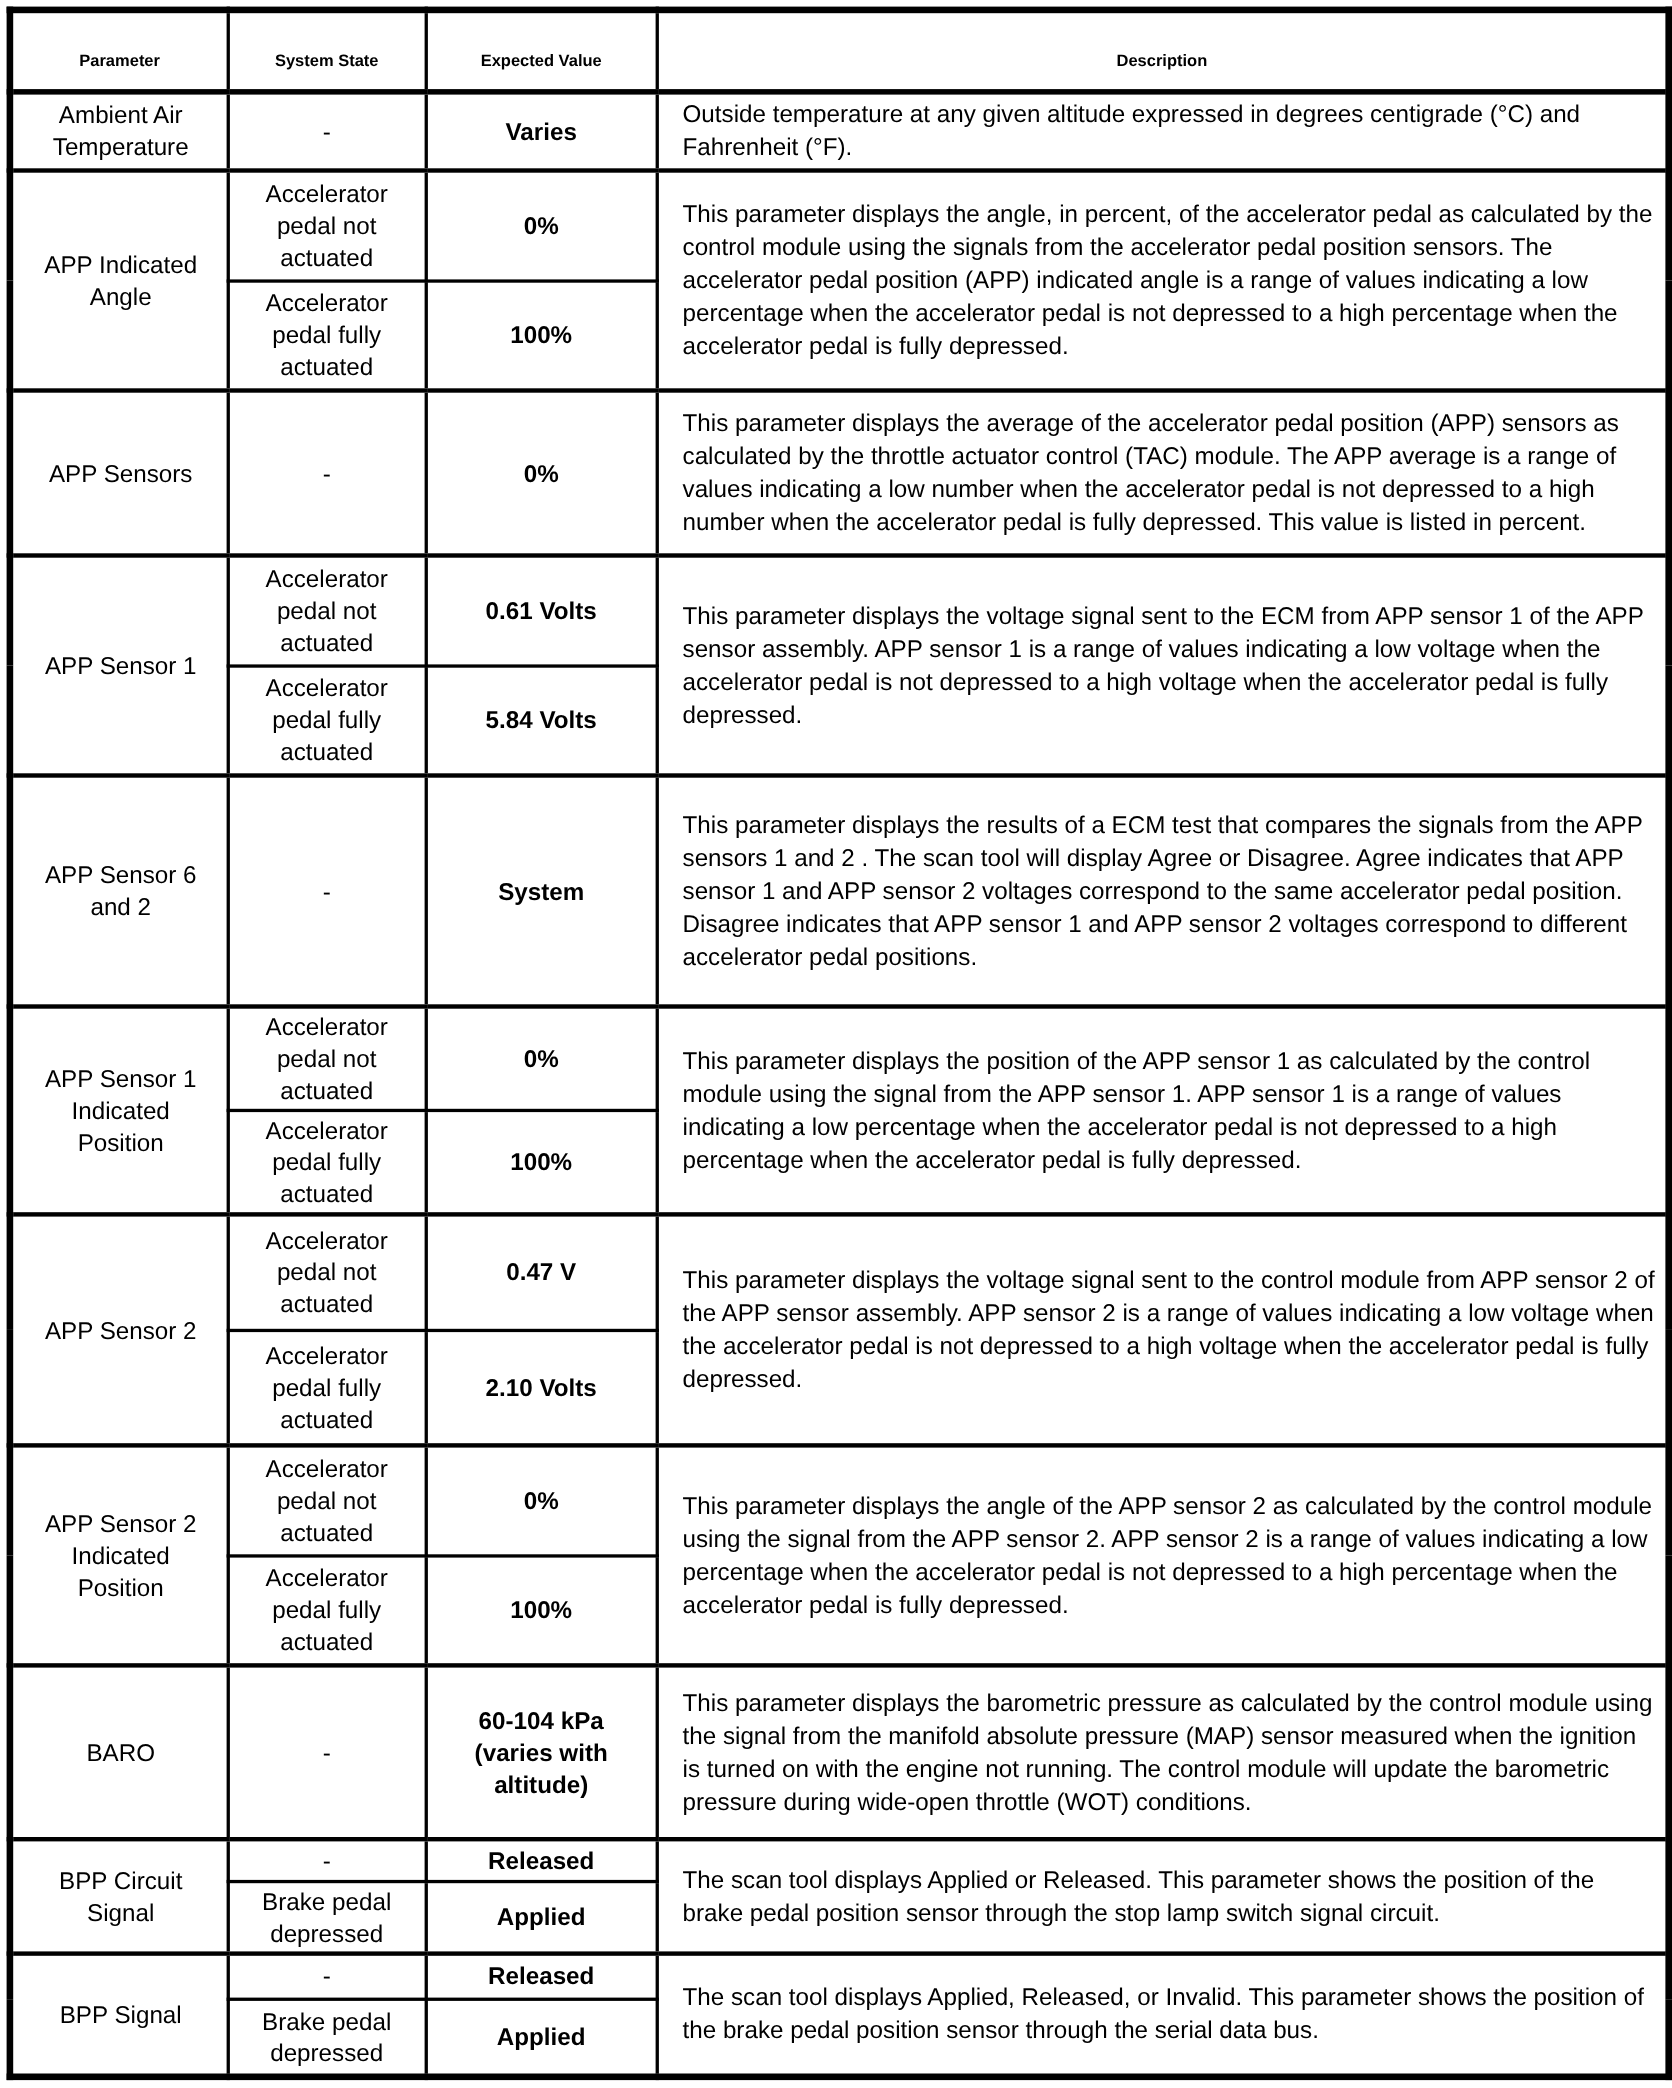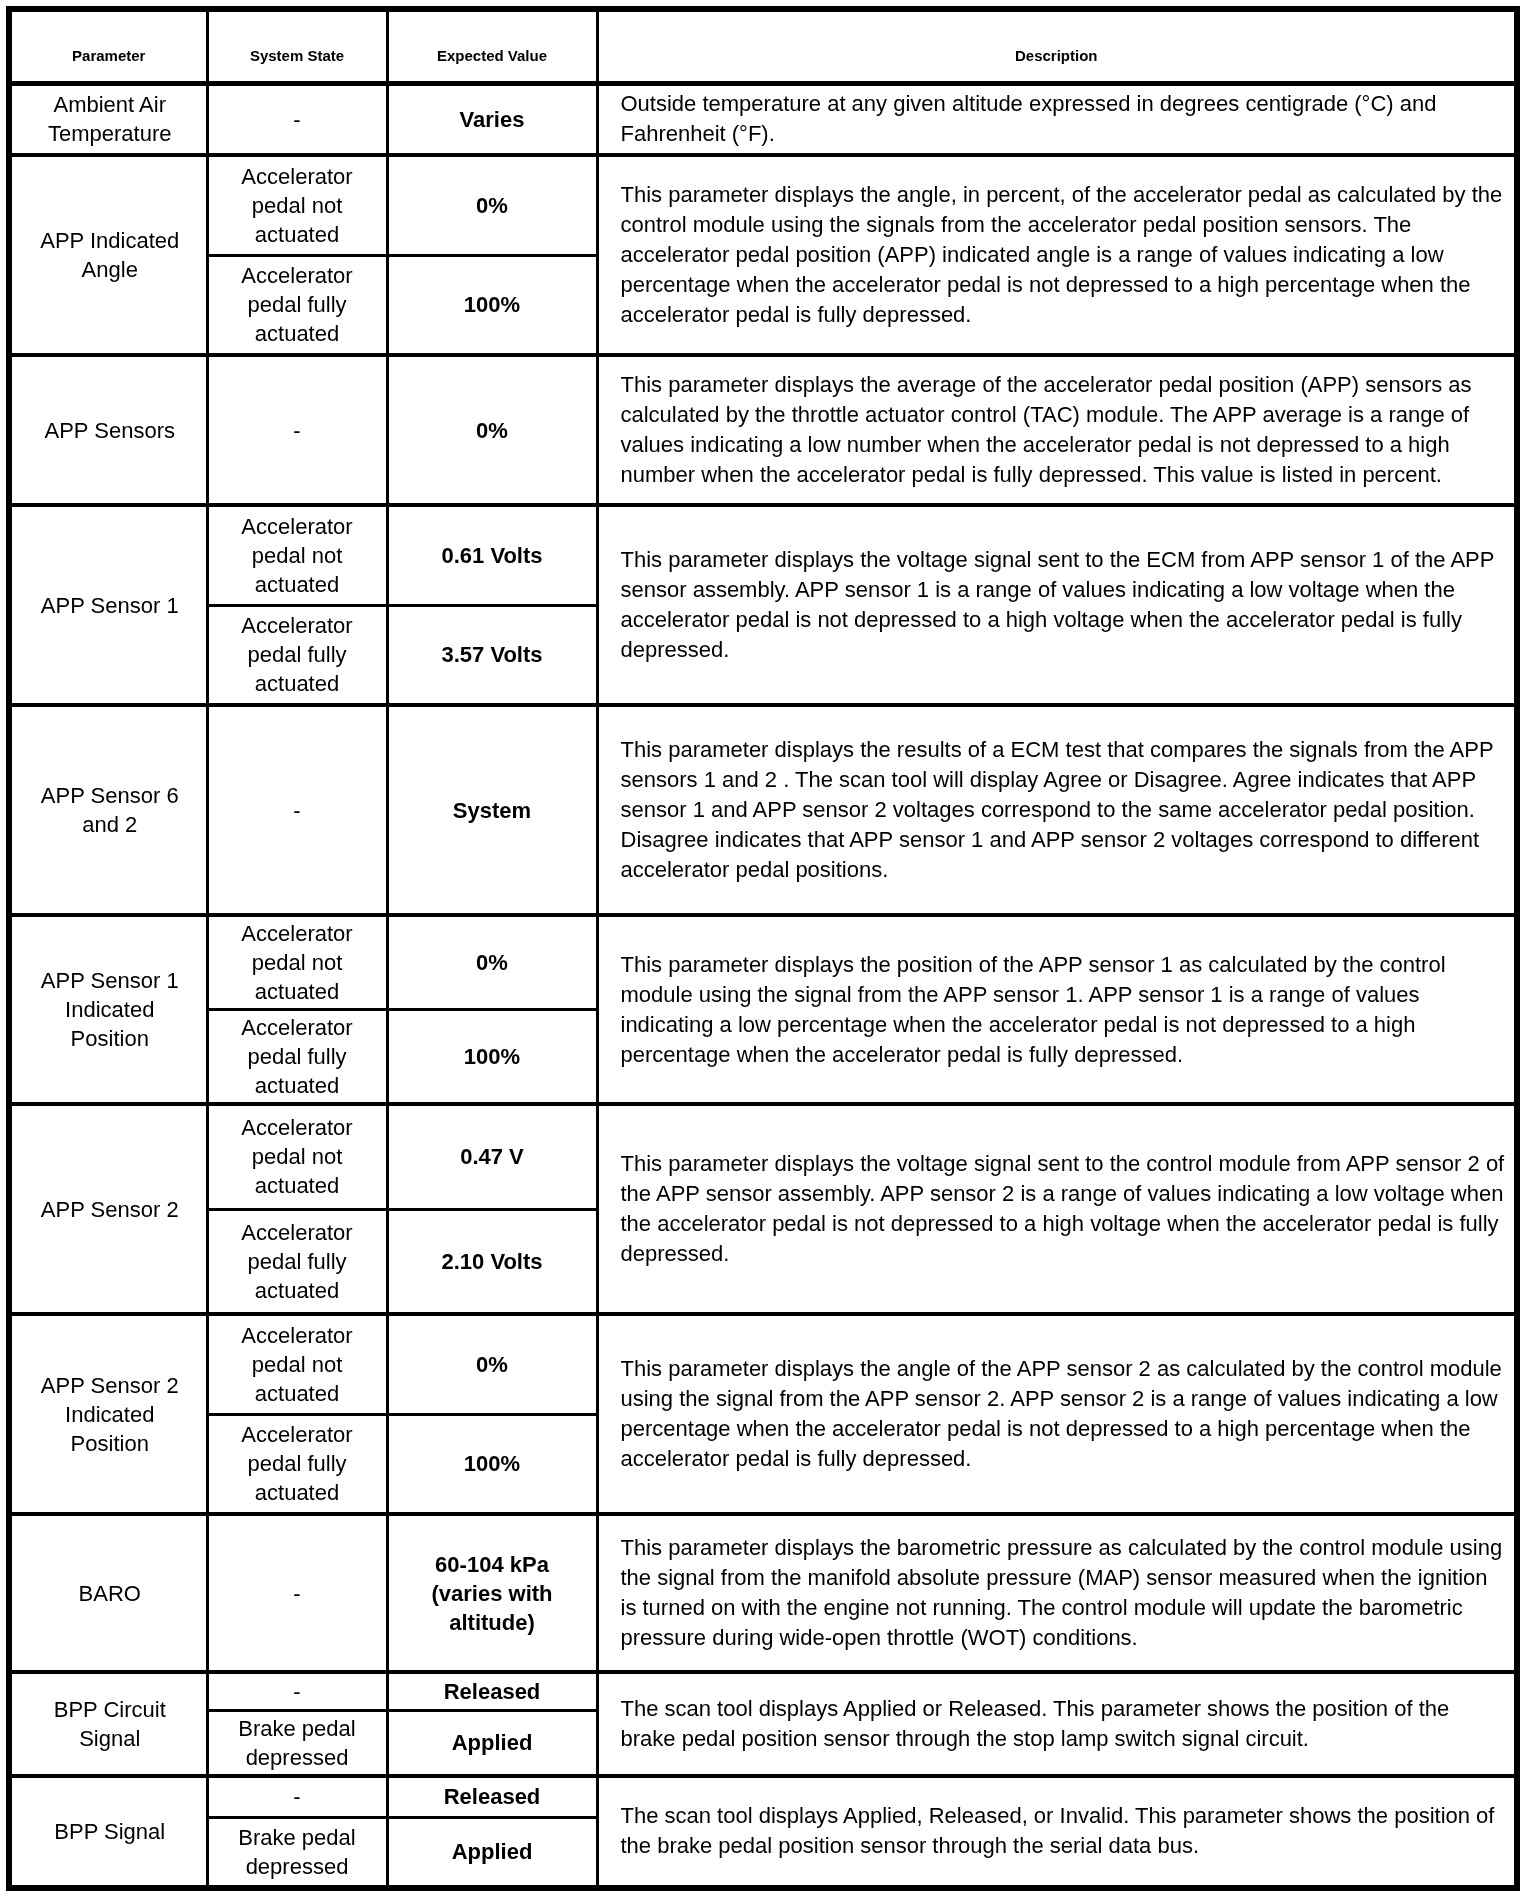--- a/index.html
+++ b/index.html
@@ -127,21 +127,21 @@
       </tr>
 
       <tr class="major" style="height:100px">
         <td class="param" rowspan="2"><span class="ptxt">APP Sensor 1</span></td>
         <td class="state"><span class="stxt">Accelerator pedal not actuated</span></td>
         <td class="value"><span class="vtxt">0.61 Volts</span></td>
         <td class="desc" rowspan="2"><span>This parameter displays the voltage signal sent to the ECM from APP sensor 1 of the APP sensor assembly. APP sensor 1 is a range of values indicating a low voltage when the accelerator pedal is not depressed to a high voltage when the accelerator pedal is fully depressed.</span></td>
       </tr>
       <tr style="height:100px">
         <td class="state"><span class="stxt">Accelerator pedal fully actuated</span></td>
-        <td class="value"><span class="vtxt">3.57 Volts</span></td>
+        <td class="value"><span class="vtxt">5.84 Volts</span></td>
       </tr>
 
       <tr class="major" style="height:210px">
         <td class="param"><span class="ptxt">APP Sensor 6 and 2</span></td>
         <td class="state"><span class="stxt">-</span></td>
         <td class="value"><span class="vtxt">System</span></td>
         <td class="desc"><span>This parameter displays the results of a ECM test that compares the signals from the APP sensors 1 and 2 . The scan tool will display Agree or Disagree. Agree indicates that APP sensor 1 and APP sensor 2 voltages correspond to the same accelerator pedal position. Disagree indicates that APP sensor 1 and APP sensor 2 voltages correspond to different accelerator pedal positions.</span></td>
       </tr>
 
       <tr class="major" style="height:85px">

